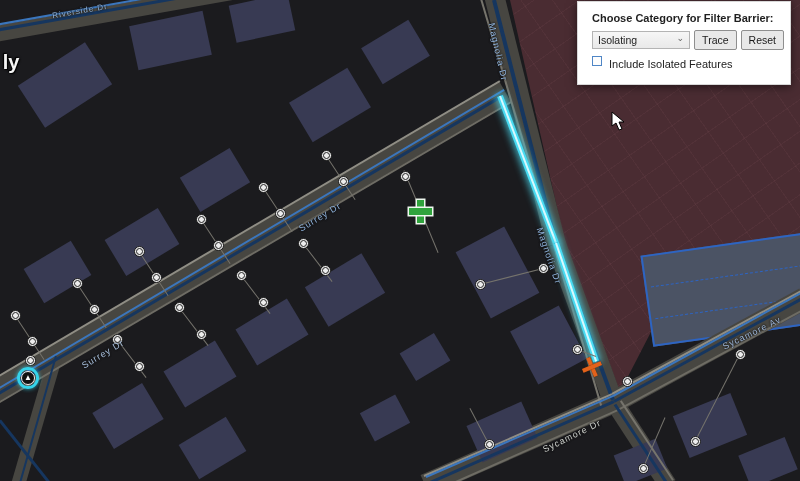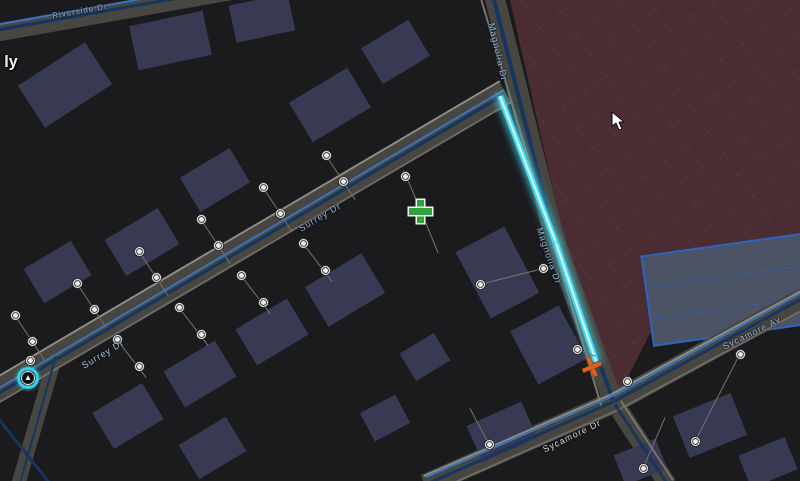--- a/index.html
+++ b/index.html
@@ -168,32 +168,47 @@
       <div class="device" style="left: 637.5px; top: 462.5px;"></div>
       <div class="device" style="left: 483.5px; top: 438.5px;"></div>
       <div class="device" style="left: 24.5px; top: 354.5px;"></div>
       <div class="mlabel" style="left: 498px; top: 52px; font-size: 9px; color: rgb(143, 179, 221); transform: translate(-50%, -50%) rotate(77deg);">Magnolia Dr</div>
       <div class="mlabel" style="left: 549px; top: 256px; font-size: 9px; color: rgb(143, 179, 221); transform: translate(-50%, -50%) rotate(71deg);">Magnolia Dr</div>
       <div class="mlabel" style="left: 320px; top: 217px; font-size: 9px; color: rgb(143, 179, 221); transform: translate(-50%, -50%) rotate(-31deg);">Surrey Dr</div>
       <div class="mlabel" style="left: 103px; top: 354px; font-size: 9px; color: rgb(169, 192, 222); transform: translate(-50%, -50%) rotate(-31deg);">Surrey Dr</div>
       <div class="mlabel" style="left: 572px; top: 436px; font-size: 9px; color: rgb(205, 208, 204); transform: translate(-50%, -50%) rotate(-26deg);">Sycamore Dr</div>
       <div class="mlabel" style="left: 752px; top: 333px; font-size: 9px; color: rgb(157, 181, 214); transform: translate(-50%, -50%) rotate(-26deg);">Sycamore Av</div>
       <div class="mlabel" style="left: 80px; top: 11px; font-size: 8px; color: rgb(143, 179, 221); transform: translate(-50%, -50%) rotate(-10deg);">Riverside Dr</div>
-      <div class="mlabel halo" style="left: 11px; top: 62px; font-size: 16px; color: rgb(245, 245, 245); font-weight: bold; letter-spacing: 0px; transform: translate(-50%, -50%) rotate(0deg);">ly</div>
+      <div class="mlabel halo" style="left: 11px; top: 62px; font-size: 20px; color: rgb(245, 245, 245); font-weight: bold; letter-spacing: 0px; transform: translate(-50%, -50%) rotate(0deg);">ly</div>
     </div>
 
   <div id="start-marker" style="left: 408.5px; top: 199.5px;">
     <div class="vbar"></div>
     <div class="hbar"></div>
   </div>
   <div id="barrier-marker" style="left: 582px; top: 357px;">
     <div class="b1"></div>
     <div class="b2"></div>
   </div>
   <div id="selected-device" style="left: 17px; top: 367px;">
     <div class="ring"></div>
     <div class="valve">▲</div>
   </div>
   <svg id="cursor" width="20" height="20" viewBox="0 0 20 20" style="left: 611px; top: 111px;">
     <polygon points="1,1 1,15 5,12 8,19 11,18 8,11 13,11" fill="#ffffff" stroke="#000000" stroke-width="1"></polygon>
   </svg>
 
+  <div id="panel">
+    <div class="title">Choose Category for Filter Barrier:</div>
+    <div class="row">
+      <div class="dropdown">
+        <span>Isolating</span>
+        <span class="chev">⌄</span>
+      </div>
+      <button class="btn">Trace</button>
+      <button class="btn">Reset</button>
+    </div>
+    <div class="check-row">
+      <span class="checkbox"></span>
+      <span class="lbl">Include Isolated Features</span>
+    </div>
+  </div>
 </div>
 
 </body></html>

